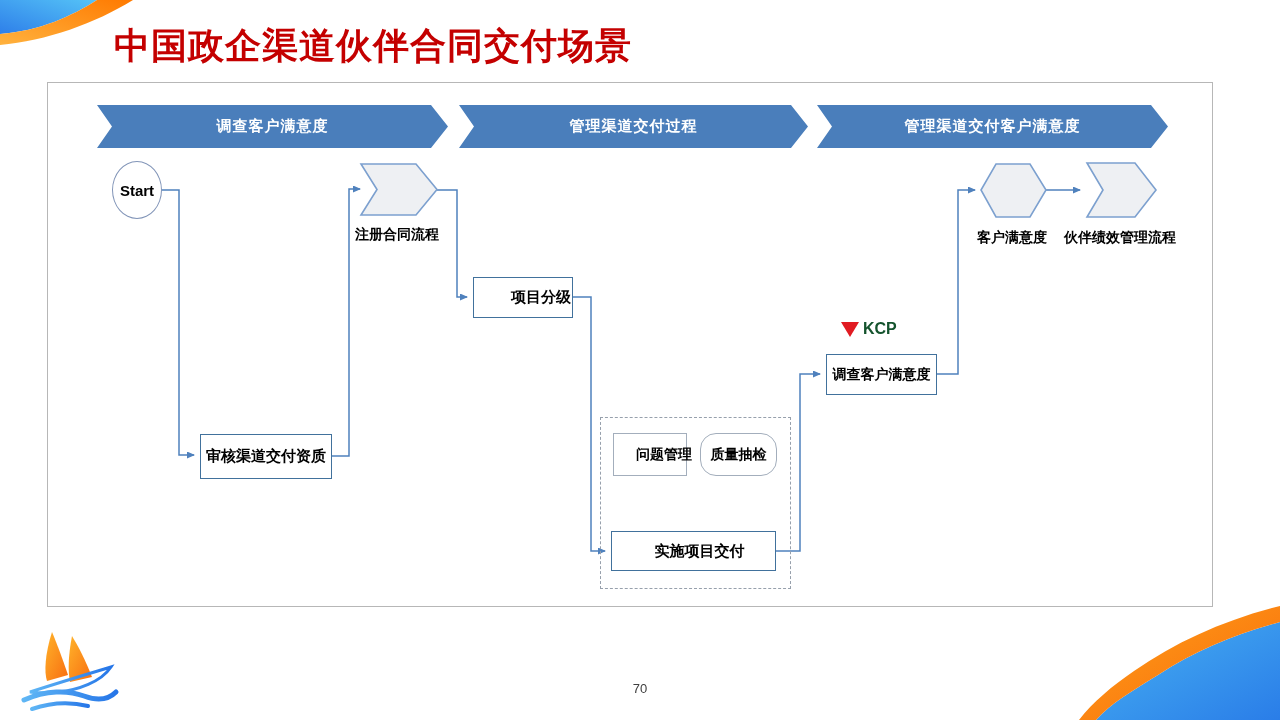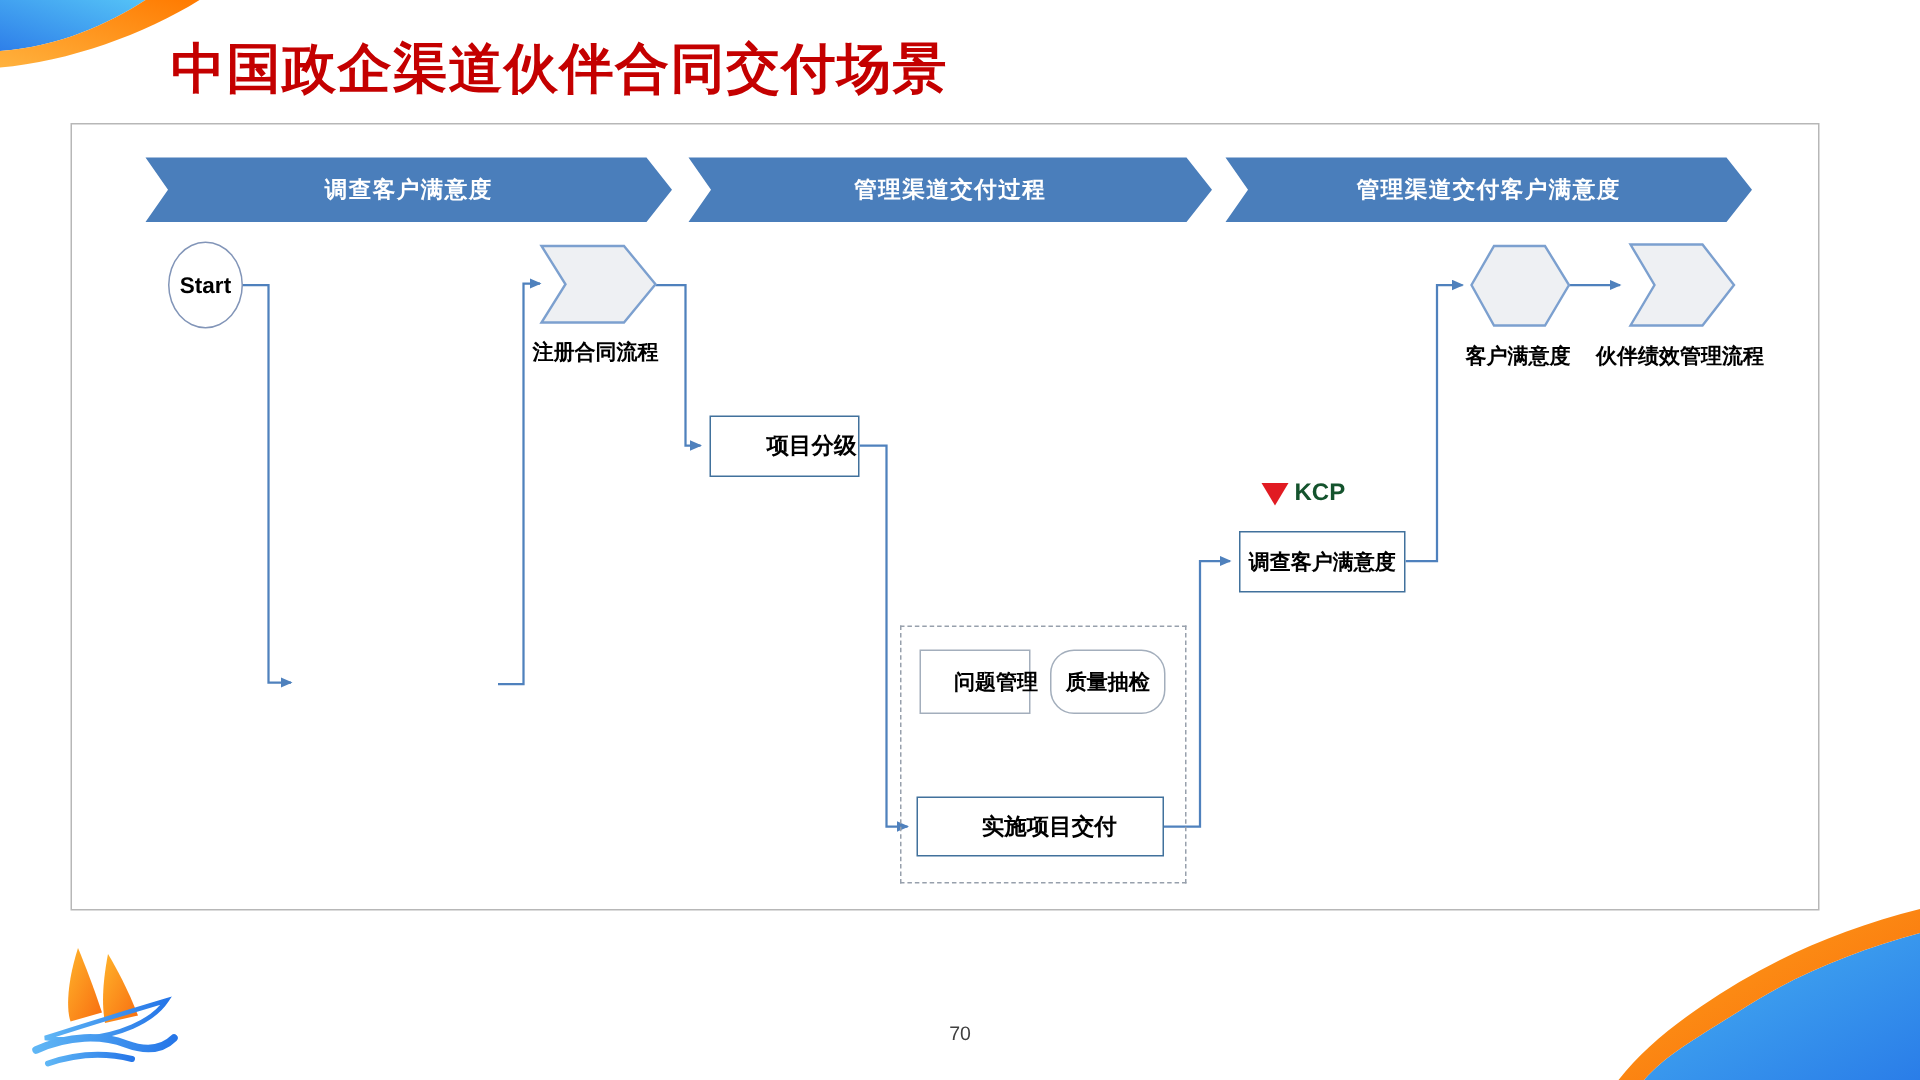--- a/index.html
+++ b/index.html
@@ -167,20 +167,21 @@
   <div class="banner-text b1">调查客户满意度</div>
   <div class="banner-text b2">管理渠道交付过程</div>
   <div class="banner-text b3">管理渠道交付客户满意度</div>
 
   <div class="start-ellipse">Start</div>
 
   <div class="shape-label lbl-register">注册合同流程</div>
   <div class="shape-label lbl-customer">客户满意度</div>
   <div class="shape-label lbl-partner">伙伴绩效管理流程</div>
 
+  <div class="node blue box-audit">审核渠道交付资质</div>
   <div class="node blue box-grading">项目分级</div>
 
   <div class="dashed-group"></div>
   <div class="node gray box-issue">问题管理</div>
   <div class="node gray box-quality">质量抽检</div>
   <div class="node blue box-delivery">实施项目交付</div>
 
   <div class="node blue box-survey">调查客户满意度</div>
 
   <div class="kcp">

